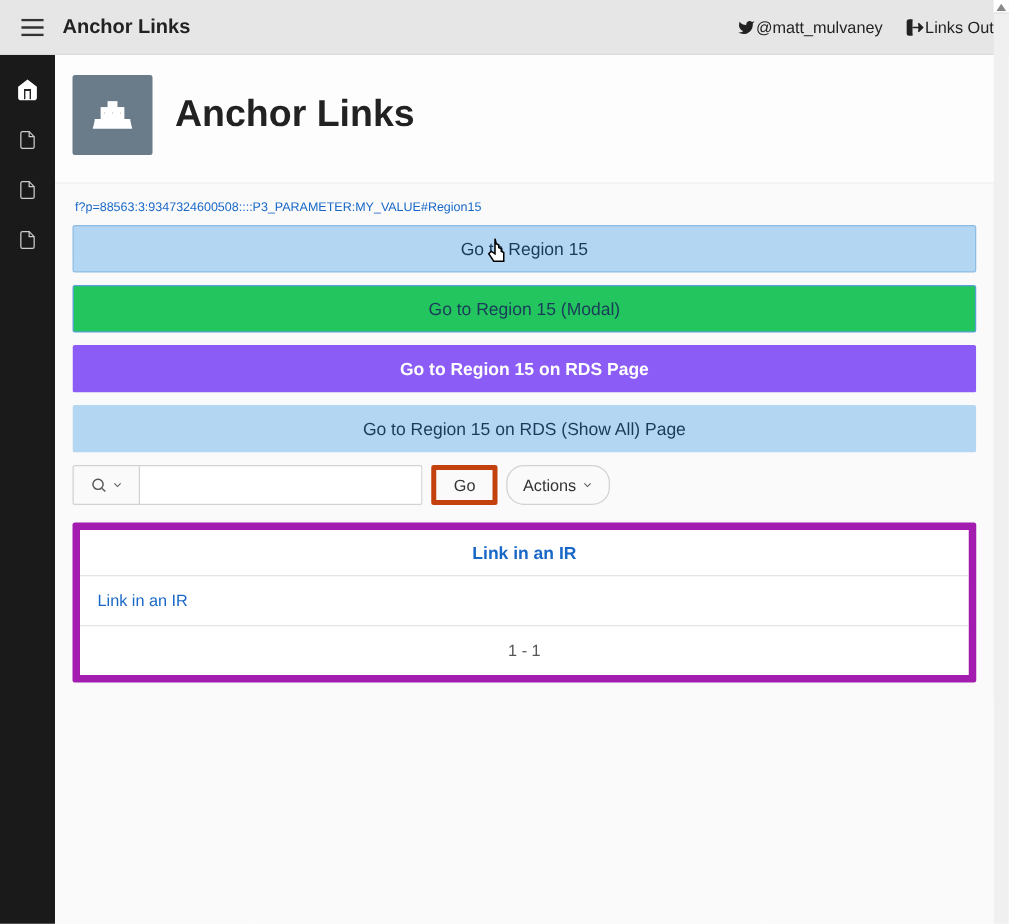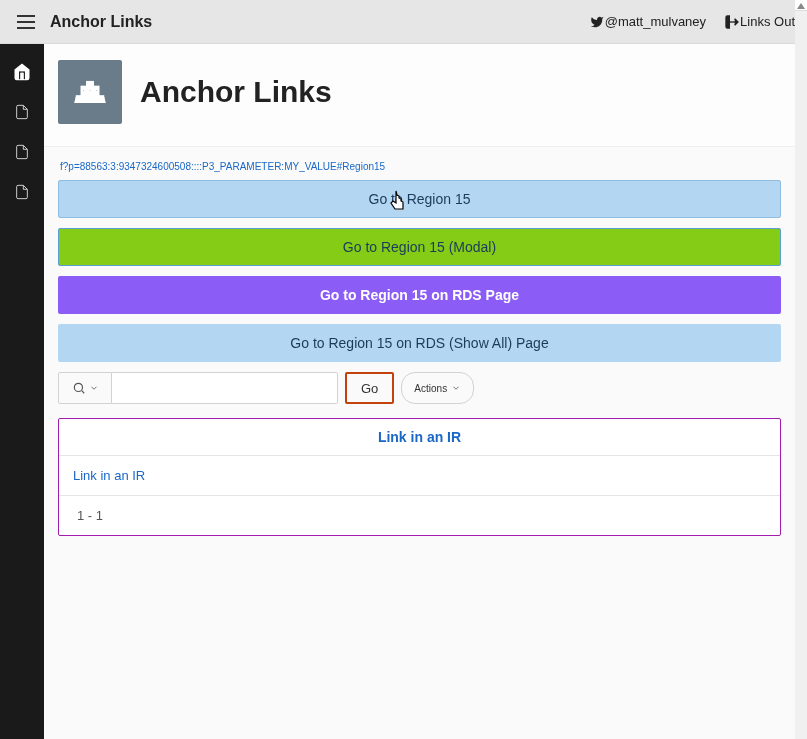--- a/index.html
+++ b/index.html
@@ -20,36 +20,36 @@
   .content { position: absolute; left: 44px; top: 44px; right: 12px; bottom: 0; background: #fafafa; overflow-y: auto; }
   .hero { display: flex; align-items: center; gap: 18px; padding: 16px 14px 22px 14px; border-bottom: 1px solid rgba(0,0,0,0.06); background: #fdfdfd; }
   .hero-icon { width: 64px; height: 64px; border-radius: 2px; background: #6a7b8a; display: flex; align-items: center; justify-content: center; }
   .hero-title { font-size: 30px; font-weight: 600; color: #222; }
   
   .page-body { padding: 14px; background: #fafafa; }
   .url-link { display: block; font-size: 10px; color: #1968c8; margin: 0 0 8px 2px; text-decoration: none; }
   
   .btn-row { width: 100%; height: 38px; border-radius: 2px; display: flex; align-items: center; justify-content: center; font-size: 14px; margin-bottom: 10px; cursor: pointer; border: 1px solid transparent; position: relative; }
   .btn-blue { background: #b3d6f2; color: #1b3b5a; border-color: #8fbde2; }
-  .btn-blue-outline { background: #84cc16; color: #1b3b5a; border-color: #5aa0d8; }
+  .btn-blue-outline { background: #22c55e; color: #1b3b5a; border-color: #5aa0d8; }
   .btn-red { background: #8b5cf6; color: #fff; font-weight: 600; }
   .btn-blue2 { background: #b3d6f2; color: #1b3b5a; }
   
   .cursor-overlay { position: absolute; left: 330px; top: 8px; pointer-events: none; }
   
   .report-controls { display: flex; gap: 7px; margin-top: 4px; align-items: center; }
   .search-dd { width: 54px; height: 32px; border: 1px solid #d2d2d2; border-radius: 2px 0 0 2px; display: flex; align-items: center; justify-content: center; background: #fafafa; cursor: pointer; }
   .search-input { flex: 0 0 226px; height: 32px; border: 1px solid #d2d2d2; border-left: none; border-radius: 0 2px 2px 0; padding: 0 8px; font-size: 13px; outline: none; margin-left: -7px; }
-  .go-btn { height: 32px; padding: 0 14px; border: 2px solid #c2410c; border-radius: 2px; background: #fafafa; font-size: 13px; color: #333; cursor: pointer; }
-  .actions-btn { height: 32px; padding: 0 12px; border: 1px solid #d2d2d2; border-radius: 14px; background: #fafafa; font-size: 10px; color: #333; cursor: pointer; display: flex; align-items: center; gap: 4px; }
+  .go-btn { height: 32px; padding: 0 14px; border: 4px solid #c2410c; border-radius: 2px; background: #fafafa; font-size: 13px; color: #333; cursor: pointer; }
+  .actions-btn { height: 32px; padding: 0 12px; border: 1px solid #d2d2d2; border-radius: 14px; background: #fafafa; font-size: 13px; color: #333; cursor: pointer; display: flex; align-items: center; gap: 4px; }
   
-  .ir-card { margin-top: 14px; border: 1px solid #a21caf; border-radius: 2px; background: #fff; }
+  .ir-card { margin-top: 14px; border: 6px solid #a21caf; border-radius: 2px; background: #fff; }
   .ir-header { text-align: center; padding: 10px 0; font-size: 14px; color: #1968c8; font-weight: 600; border-bottom: 1px solid #e4e4e4; cursor: pointer; }
   .ir-row { padding: 12px 14px; font-size: 13px; color: #1968c8; border-bottom: 1px solid #e4e4e4; cursor: pointer; }
-  .ir-footer { text-align: left; padding: 12px 18px; font-size: 13px; color: #555; }
+  .ir-footer { text-align: center; padding: 12px 18px; font-size: 13px; color: #555; }
   
   .scrollbar-v { position: absolute; right: 0; top: 0; bottom: 0; width: 12px; background: #f0f0f0; }
   .scrollbar-v::before { content:''; position:absolute; top:0; left:0; right:0; height:10px; background:#fff; border-bottom:1px solid #ddd;}
   .scrollbar-v .arrow-up{ position:absolute; top:1px; left:0; right:0; height:10px; display:flex; align-items:center; justify-content:center;}
 </style>
 </head>
 <body>
 
 <div class="topbar">
   <div class="hamburger">

